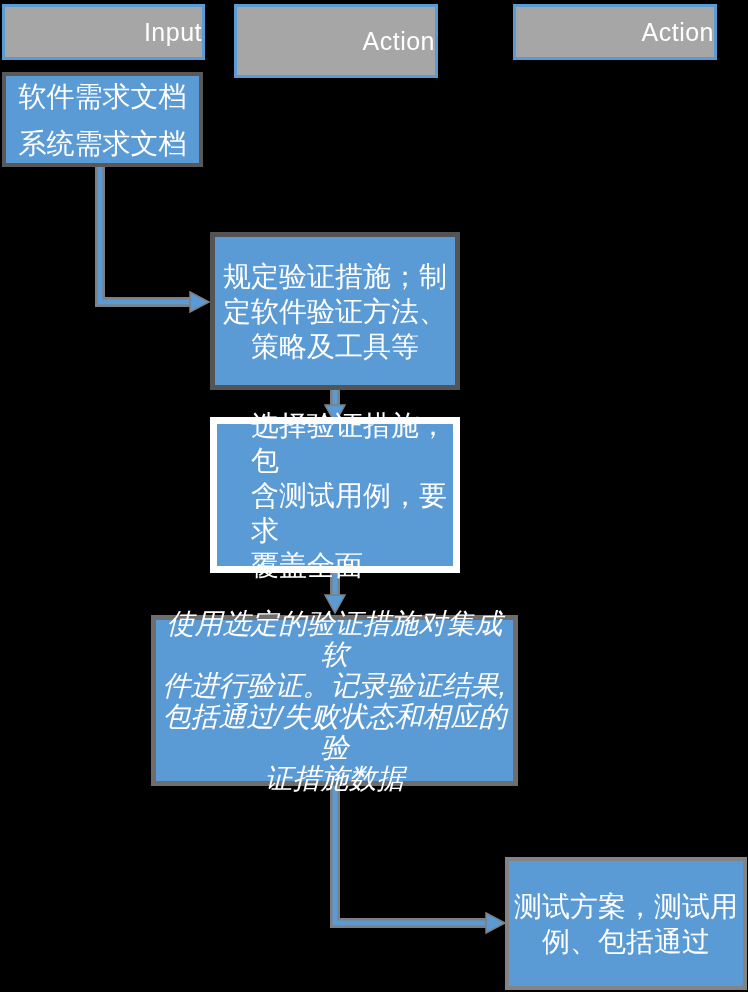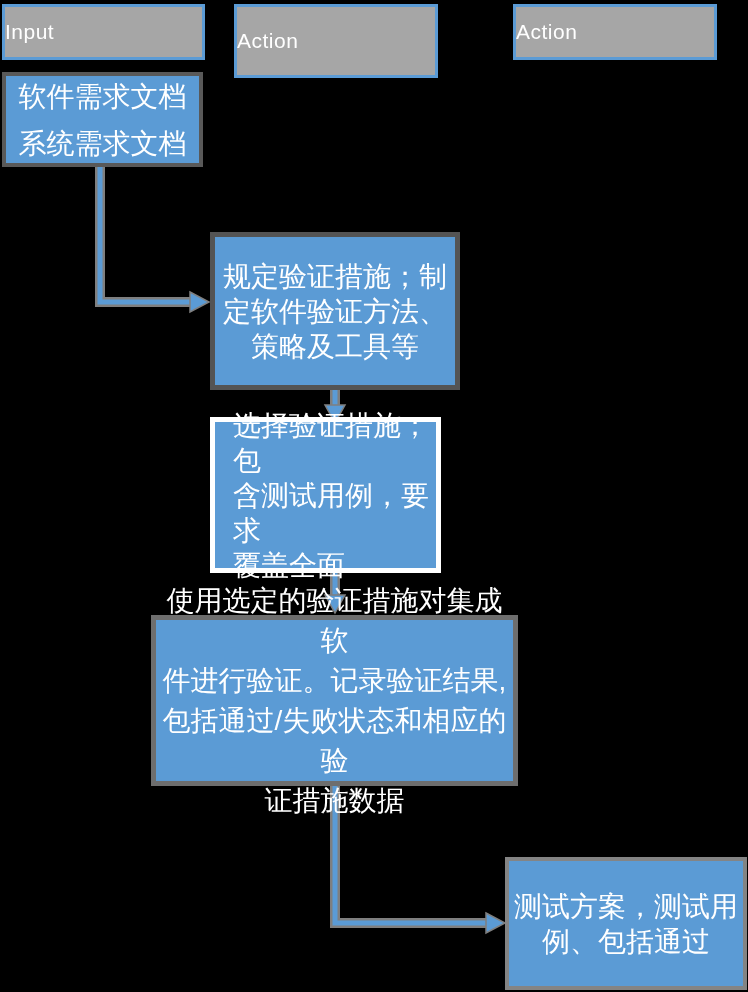--- a/index.html
+++ b/index.html
@@ -24,22 +24,22 @@
   .conn-outer{stroke:var(--line-gray);stroke-width:10;fill:none;}
   .conn-inner{stroke:var(--blue);stroke-width:5;fill:none;}
   .arrowhead{fill:var(--blue);stroke:var(--line-gray);stroke-width:1.5;}
 
   .hdr{
     position:absolute;
     box-sizing:border-box;
     background:var(--hdr-gray);
     border:3px solid var(--blue);
     color:var(--text);
-    display:flex;align-items:center;justify-content:flex-start;
-    font-size:21px;
+    display:flex;align-items:center;justify-content:flex-end;
+    font-size:25px;
     letter-spacing:0.5px;
   }
   .hdr-input {left:2px;  top:4px; width:203px; height:56px;}
   .hdr-action{left:234px; top:4px; width:204px; height:74px;}
   .hdr-output{left:513px; top:4px; width:204px; height:56px;}
 
   .node{
     position:absolute;
     box-sizing:border-box;
     background:var(--blue);
@@ -49,24 +49,24 @@
   }
   .node-text{
     white-space:pre-line;
     font-size:28px;
     line-height:35px;
     width:100%;
   }
   .node-1{left:2px;  top:72px;  width:201px; height:95px;  border:4px solid #595959;}
   .node-1 .node-text{line-height:47px;font-family:Liberation Serif, serif;}
   .node-2{left:210px;top:224px; width:250px; height:158px; border:5px solid #545454;margin-top:8px;}
-  .node-3{left:210px;top:417px; width:231px; height:156px; border:5px solid #ffffff;}
+  .node-3{left:210px;top:417px; width:250px; height:156px; border:7px solid #ffffff;padding-left:16px;}
   .node-3 .node-text{text-align:left;padding-left:18px;}
   .node-4{left:151px;top:615px; width:367px; height:171px; border:5px solid #6e6e6e;}
-  .node-4 .node-text{line-height:40px;}
+  .node-4 .node-text{line-height:31px;font-style:italic;}
   .node-5{left:505px;top:857px; width:242px; height:133px; border:4px solid #848484;}
 </style>
 </head>
 <body>
 
 <div class="canvas">
 
   <svg class="connectors" viewBox="0 0 748 992" xmlns="http://www.w3.org/2000/svg">
     <g>
       <path class="conn-outer" d="M100 166 L100 302 L190 302"></path>

